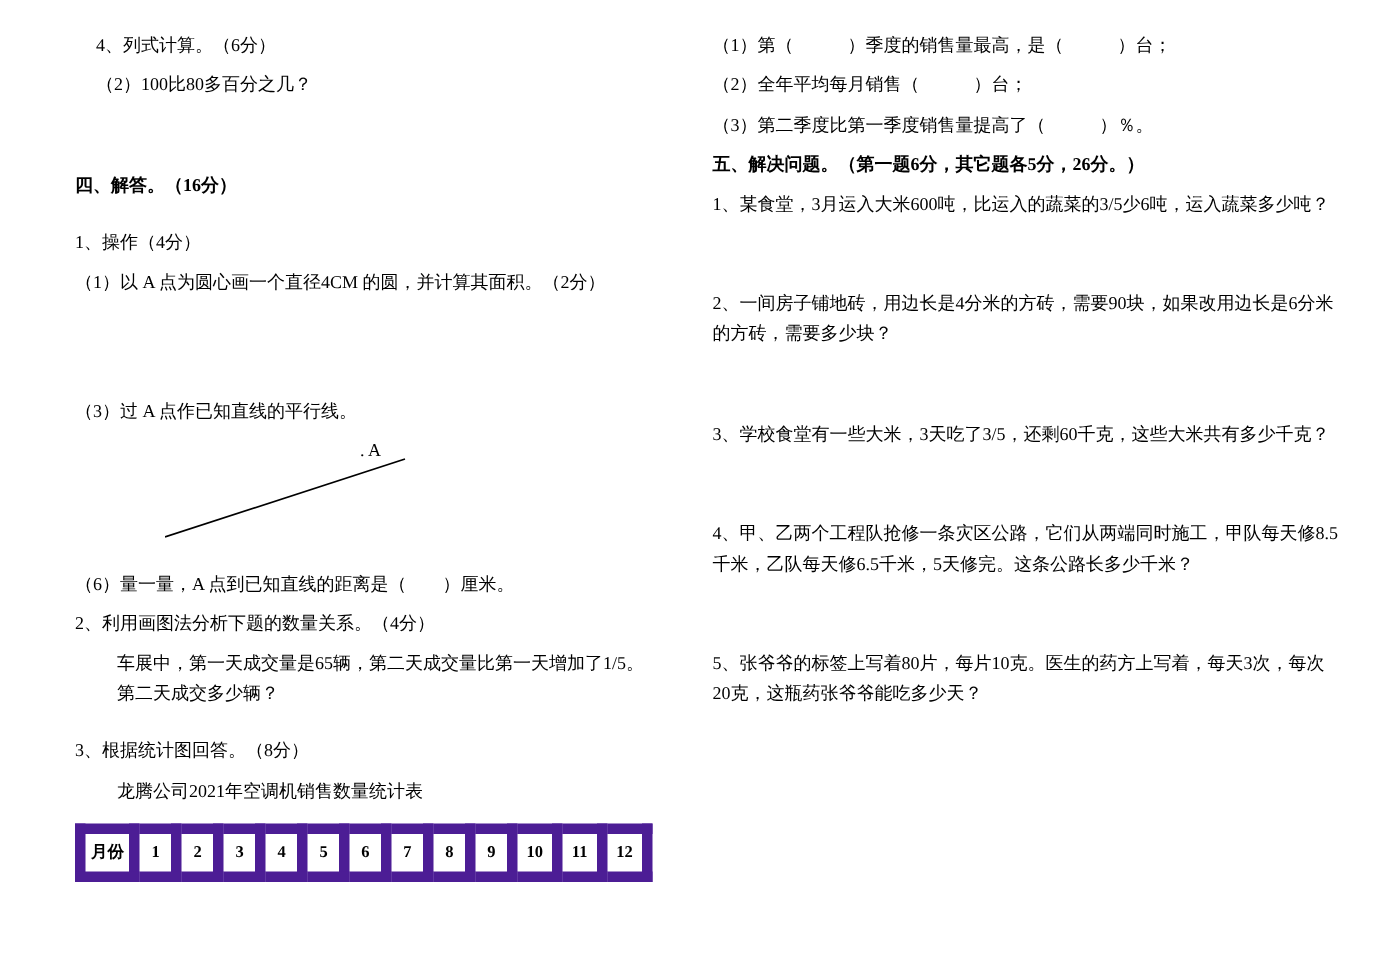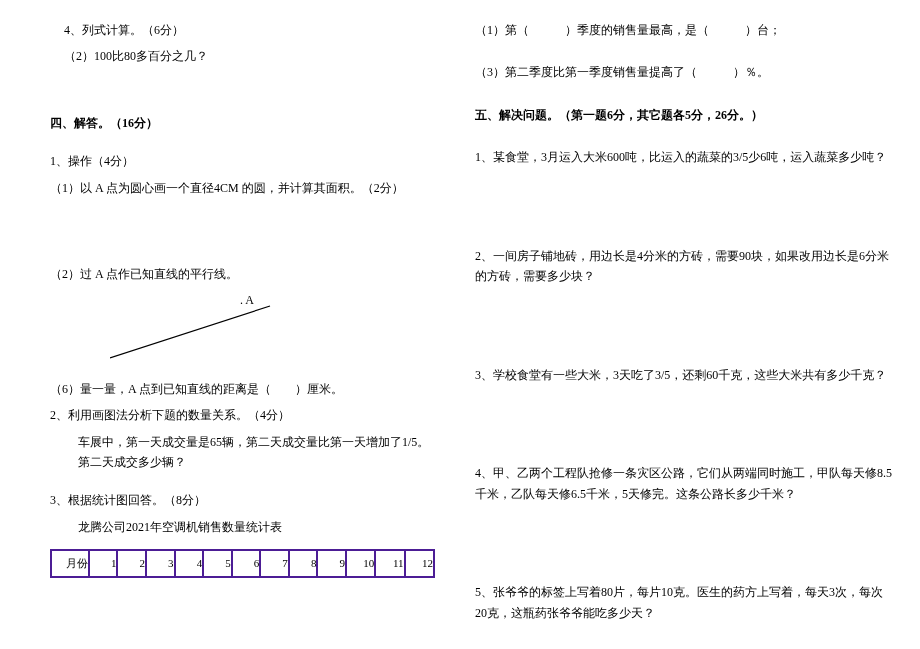--- a/index.html
+++ b/index.html
@@ -26,21 +26,20 @@
       flex-direction: column;
       line-height: 1.7;
     }
     .col-left {
       width: 48%;
       padding-right: 20px;
     }
     .col-right {
       width: 52%;
       padding-left: 20px;
-      justify-content: space-between;
     }
     .row { margin-bottom: 6px; }
     .indent1 { padding-left: 14px; }
     .indent2 { padding-left: 28px; }
     .gap-s { height: 12px; }
     .gap-m { height: 40px; }
     .gap-l { height: 60px; }
     .two-parts { display:flex; }
     .two-parts > :first-child { width: 60%; }
     .two-parts > :last-child { width: 40%; font-family: Liberation Serif, serif; }
@@ -50,25 +49,25 @@
       width: 170px;
       height: 70px;
     }
 
     table.sales {
       border-collapse: collapse;
       margin-top: 6px;
       table-layout: fixed;
     }
     table.sales th, table.sales td {
-      border: 2px solid #4c1d95;
-      text-align: right;
+      border: 7px solid #4c1d95;
+      text-align: center;
       font-size: 11px;
       padding: 3px 0;
-      font-weight: normal;
+      font-weight: bold;
       width: 30px;
     }
     table.sales th.hcol, table.sales td.hcol {
       width: 40px;
     }
   </style>
 </head>
 <body>
 
 <div class="page">
@@ -84,21 +83,21 @@
 
     <div class="row"><b>四、解答。（16分）</b></div>
 
     <div class="gap-s"></div>
 
     <div class="row">1、操作（4分）</div>
     <div class="row">（1）以 A 点为圆心画一个直径4CM 的圆，并计算其面积。（2分）</div>
 
     <div class="gap-l"></div>
 
-    <div class="row">（2）过 A 点作已知直线的平行线。</div>
+    <div class="row">（3）过 A 点作已知直线的平行线。</div>
     <div style="position:relative;">
       <div style="position:absolute;left:190px;top:0;">. A</div>
       <svg class="svgbox" viewBox="0 0 170 70">
         <line x1="0" y1="62" x2="160" y2="10" stroke="#000" stroke-width="1.2"></line>
       </svg>
     </div>
 
     <div class="row">（6）量一量，A 点到已知直线的距离是（　　）厘米。</div>
 
     <div class="row">2、利用画图法分析下题的数量关系。（4分）</div>
@@ -127,20 +126,21 @@
         <th>12</th>
       </tr>
     </tbody>
       </table>
 
   </div>
 
   <div class="col col-right">
 
     <div class="row">（1）第（　　　）季度的销售量最高，是（　　　）台；</div>
+    <div class="row">（2）全年平均每月销售（　　　）台；</div>
     <div class="row">（3）第二季度比第一季度销售量提高了（　　　）％。</div>
 
     <div class="row"><b>五、解决问题。（第一题6分，其它题各5分，26分。）</b></div>
 
     <div class="row">1、某食堂，3月运入大米600吨，比运入的蔬菜的3/5少6吨，运入蔬菜多少吨？</div>
 
     <div class="gap-m"></div>
 
     <div class="row">2、一间房子铺地砖，用边长是4分米的方砖，需要90块，如果改用边长是6分米的方砖，需要多少块？</div>
 

